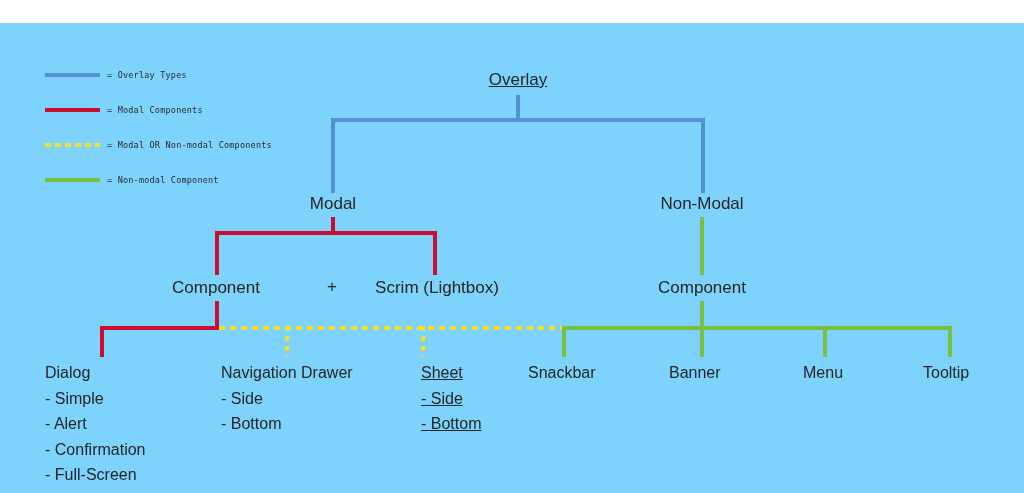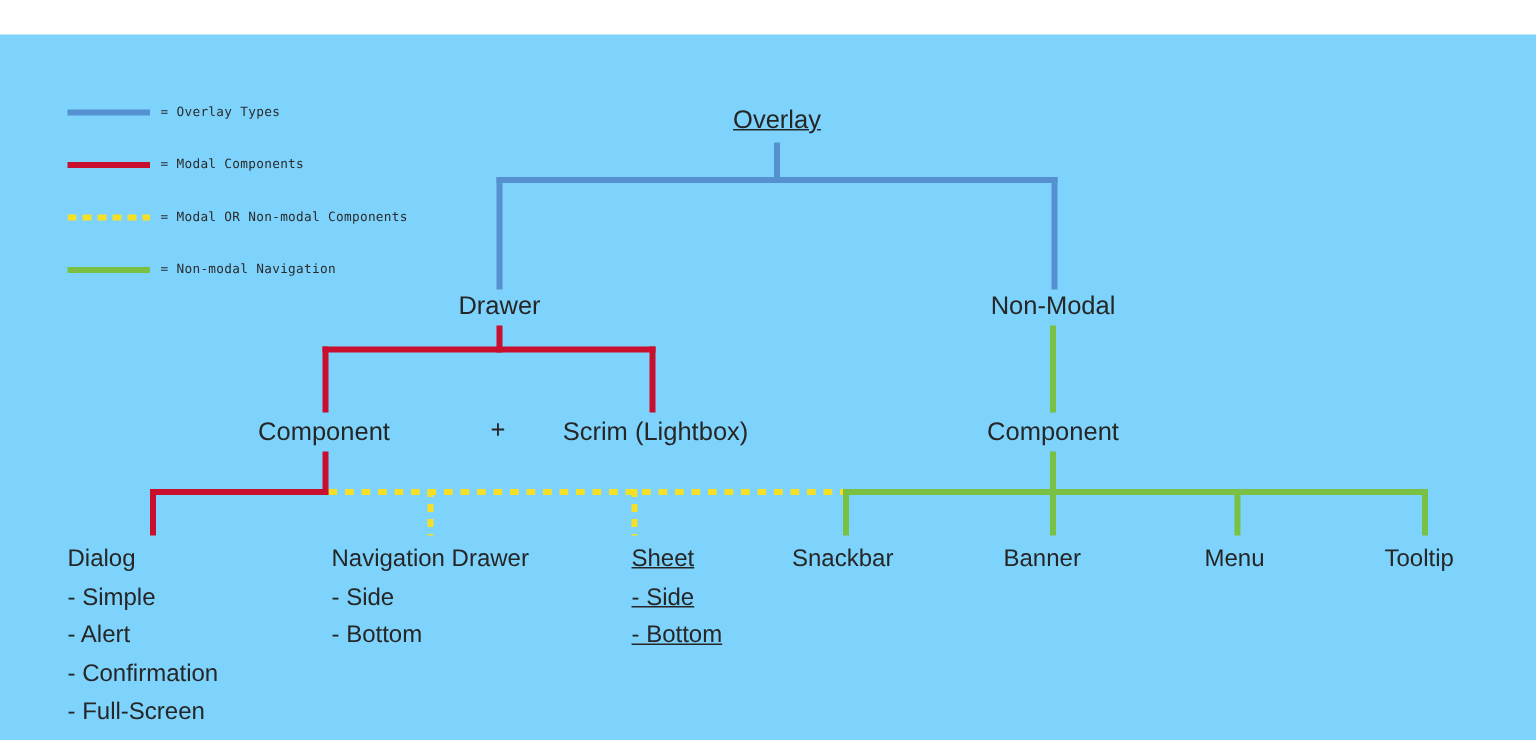--- a/index.html
+++ b/index.html
@@ -126,36 +126,36 @@
       <span class="legend-text">= Modal Components</span>
     </div>
 
     <div class="legend-row" style="margin-top:11px;">
       <span class="legend-swatch dashed" style="color:#f5e027;"></span>
       <span class="legend-text">= Modal OR Non-modal Components</span>
     </div>
 
     <div class="legend-row" style="margin-top:11px;">
       <span class="legend-swatch" style="background:#7ac143;"></span>
-      <span class="legend-text">= Non-modal Navigation</span>
+      <span class="legend-text">= Non-modal Component</span>
     </div>
 
   </div>
 
   <div class="node centered" style="left:518px; top:46px;text-decoration:underline;">Overlay</div>
 
   <div class="vline" style="left:516px; top:72px; height:25px; background:#5591d0;"></div>
 
   <div class="hline" style="left:331px; top:95px; width:374px; background:#5591d0;"></div>
 
   <div class="vline" style="left:331px; top:95px; height:75px; background:#5591d0;"></div>
 
   <div class="vline" style="left:701px; top:95px; height:75px; background:#5591d0;"></div>
 
-  <div class="node centered" style="left:333px; top:170px;">Drawer</div>
+  <div class="node centered" style="left:333px; top:170px;">Modal</div>
   <div class="node centered" style="left:702px; top:170px;">Non-Modal</div>
 
   <div class="vline" style="left:331px; top:194px; height:18px; background:#c8102e;"></div>
 
   <div class="hline" style="left:215px; top:208px; width:222px; background:#c8102e;"></div>
 
   <div class="vline" style="left:215px; top:208px; height:44px; background:#c8102e;"></div>
 
   <div class="vline" style="left:433px; top:208px; height:44px; background:#c8102e;"></div>
 

